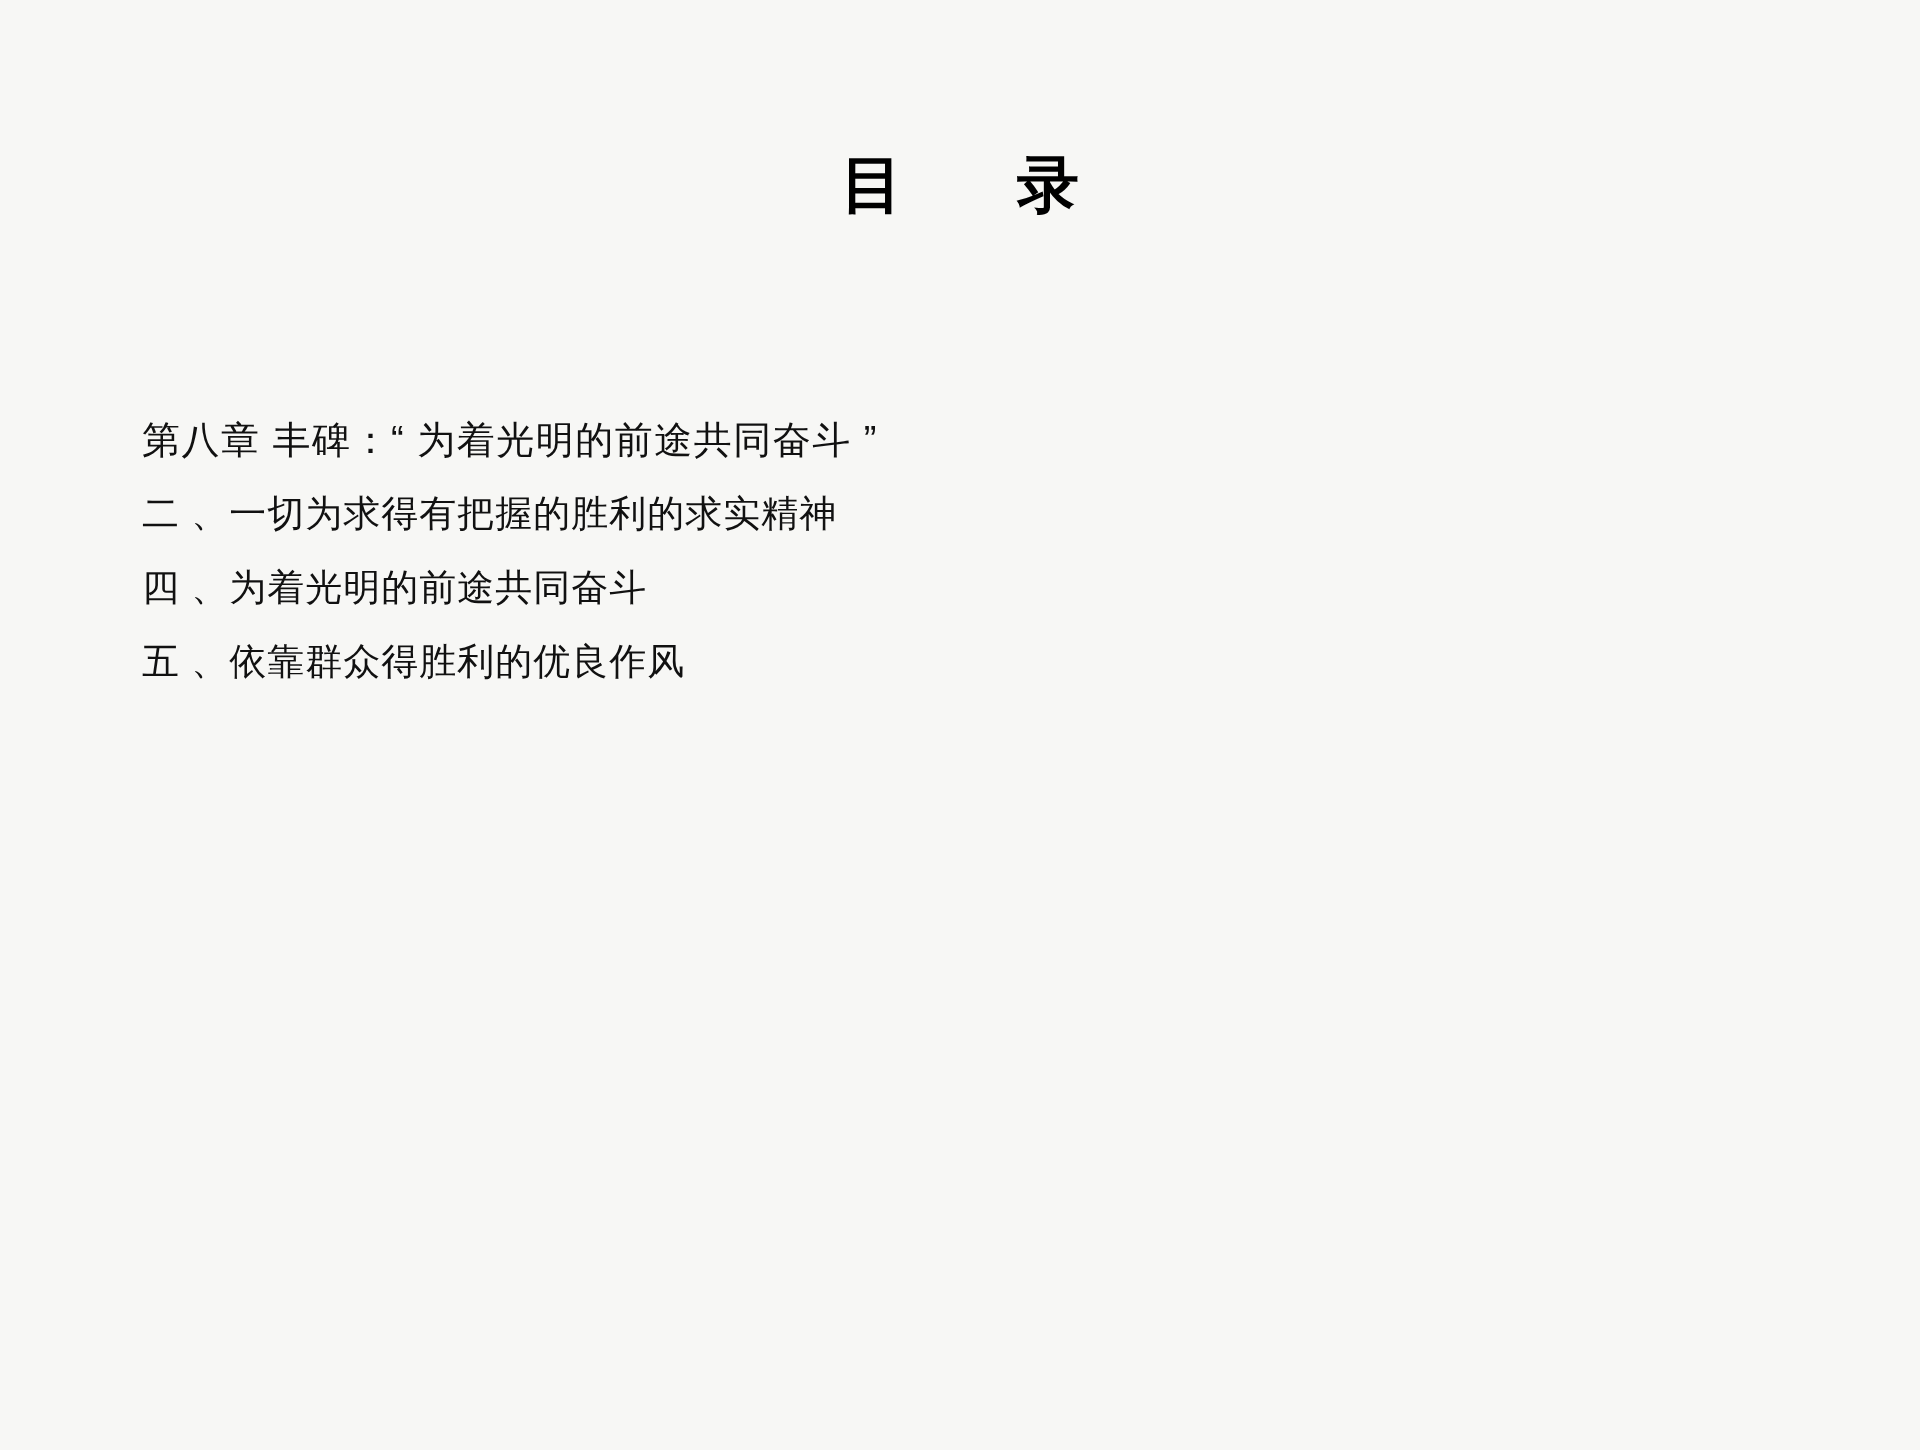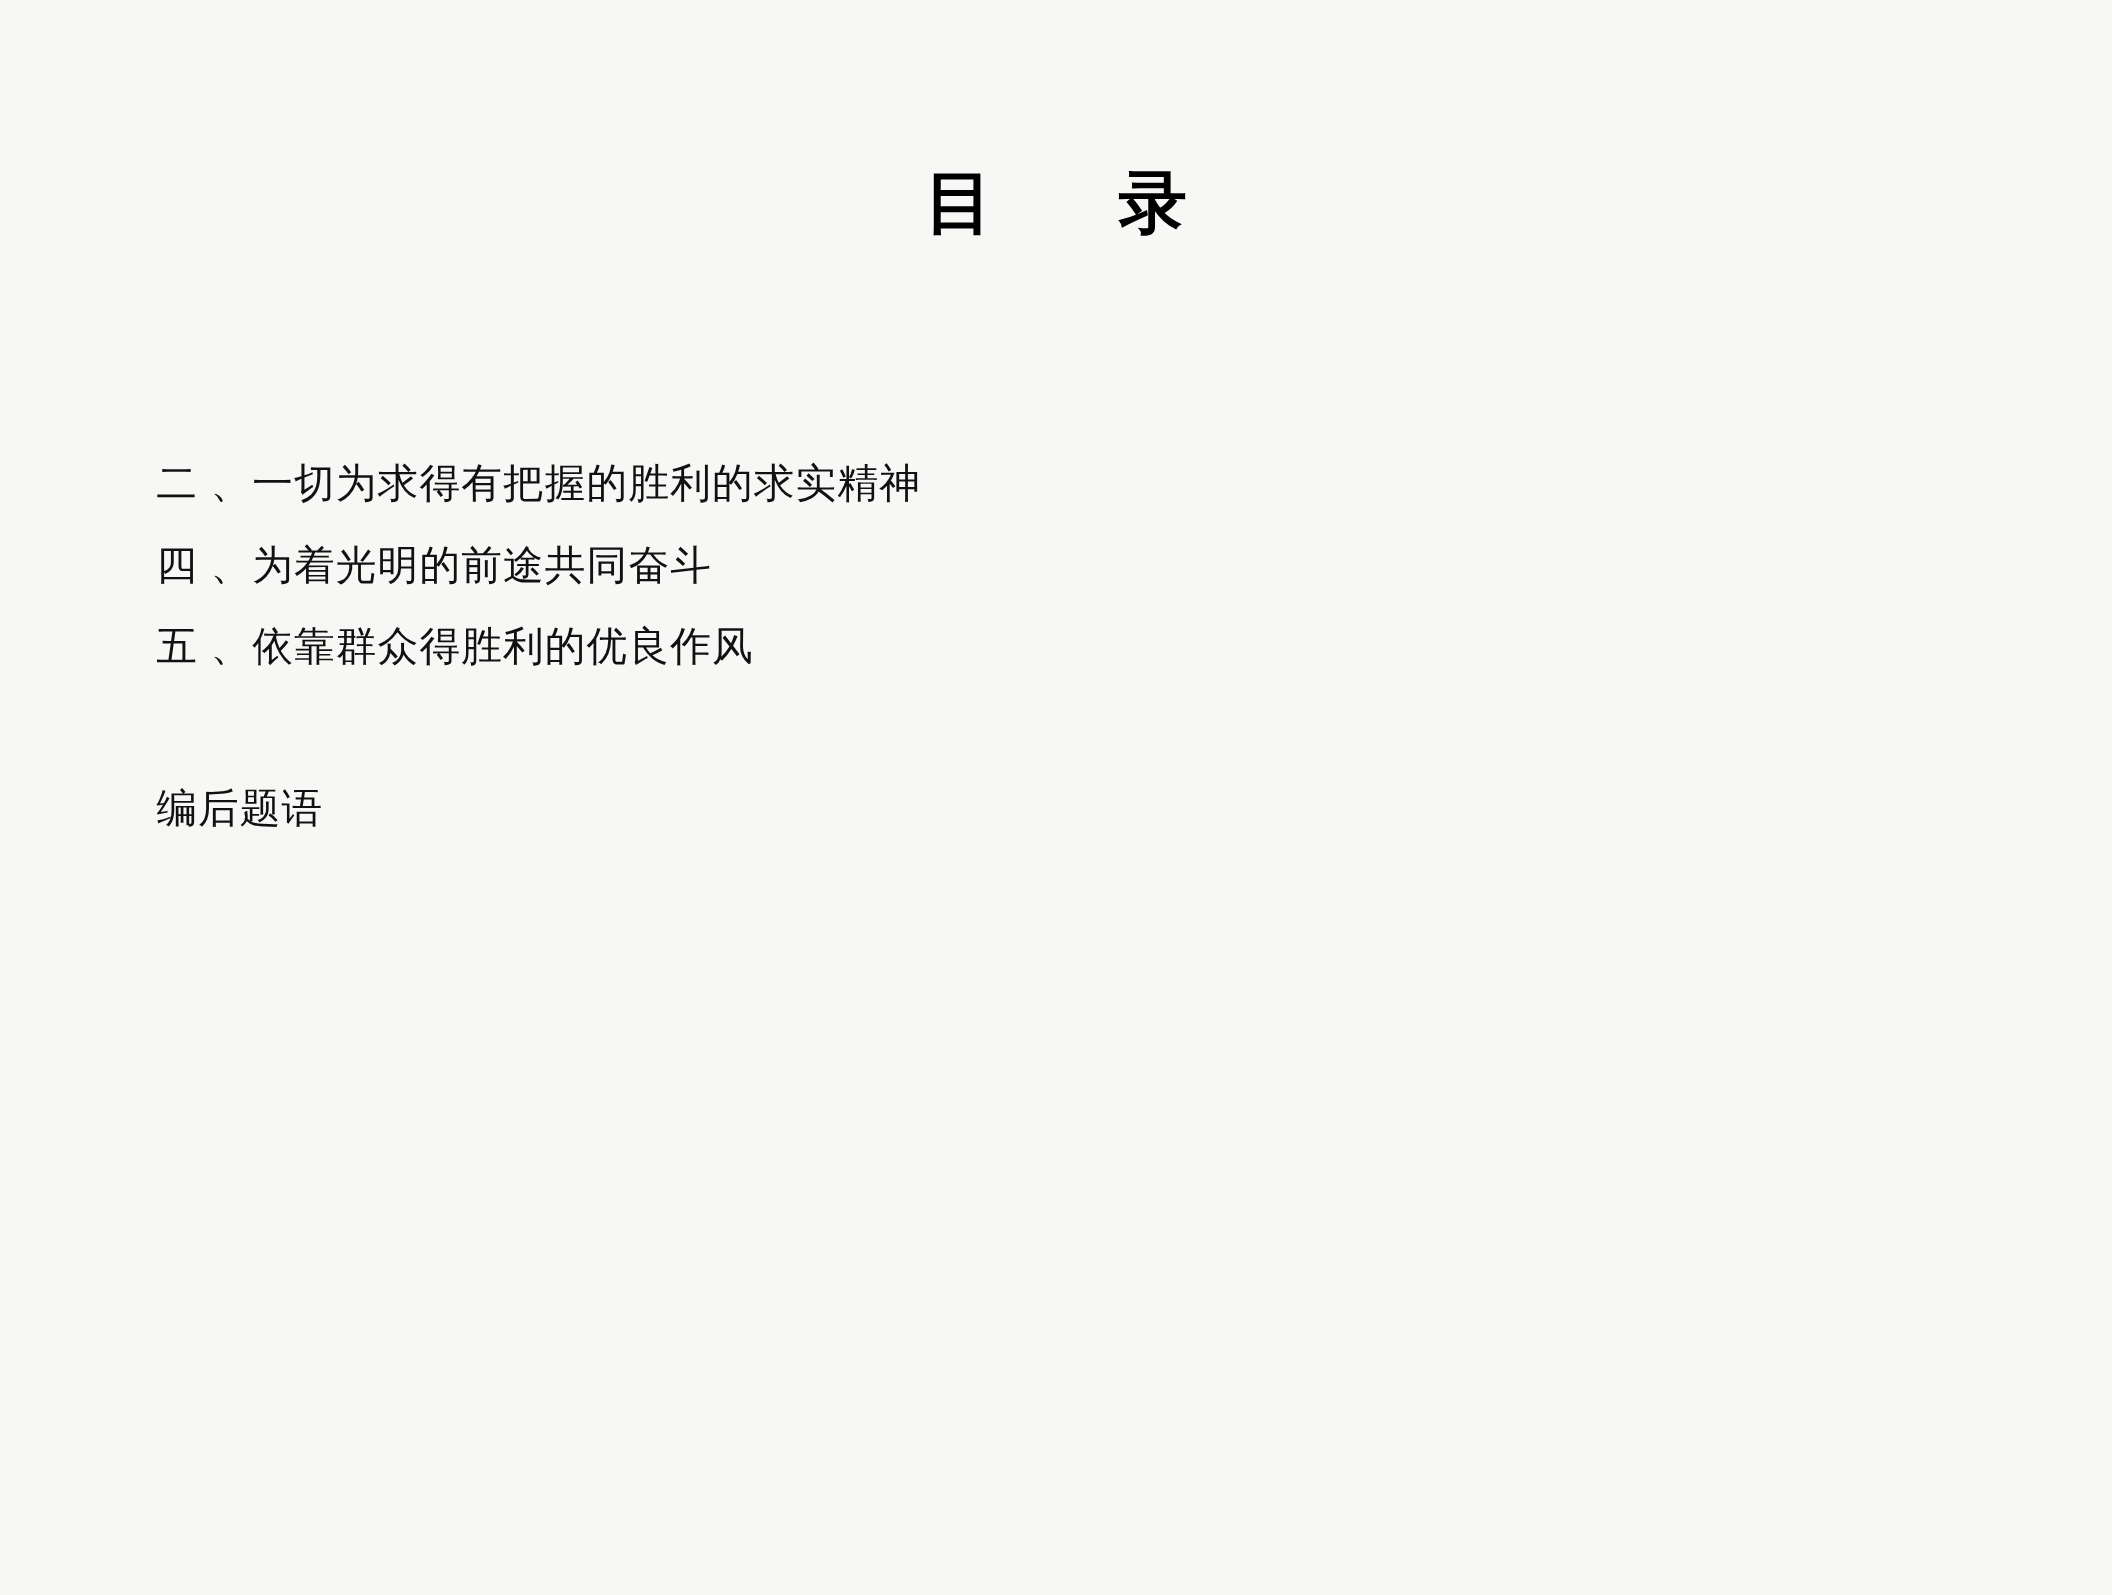--- a/index.html
+++ b/index.html
@@ -60,29 +60,29 @@
 </style>
 </head>
 <body>
 
 <div class="page">
 
   <div class="doc-title">目　录</div>
 
   <div class="toc">
 
+    <div class="toc-entry chapter">第八章 丰碑：“ 为着光明的前途共同奋斗 ”</div>
 
 
     <div class="toc-entry">二 、一切为求得有把握的胜利的求实精神</div>
 
 
     <div class="toc-entry">四 、为着光明的前途共同奋斗</div>
 
     <div class="toc-entry">五 、依靠群众得胜利的优良作风</div>
 
     <div class="toc-gap"></div>
 
-    <div class="toc-entry tail">编后题语</div>
 
 
   </div>
 
 </div>
 
 </body></html>

